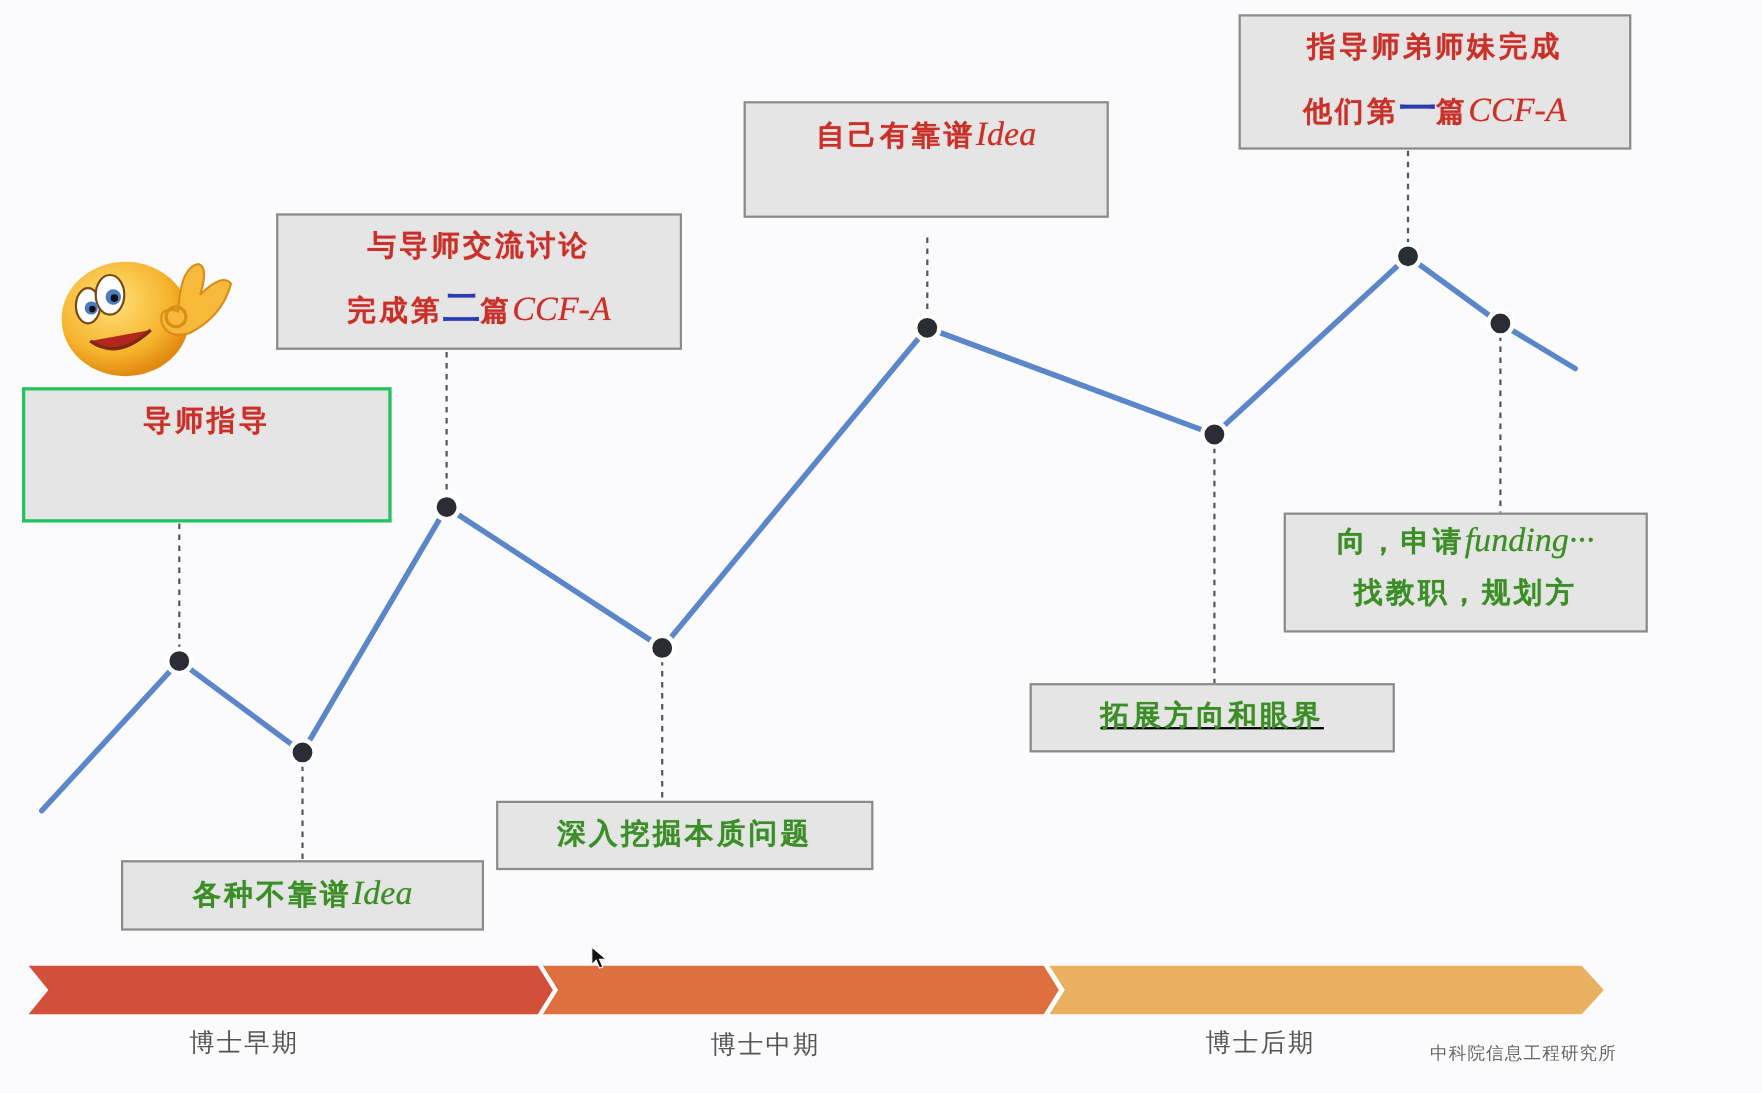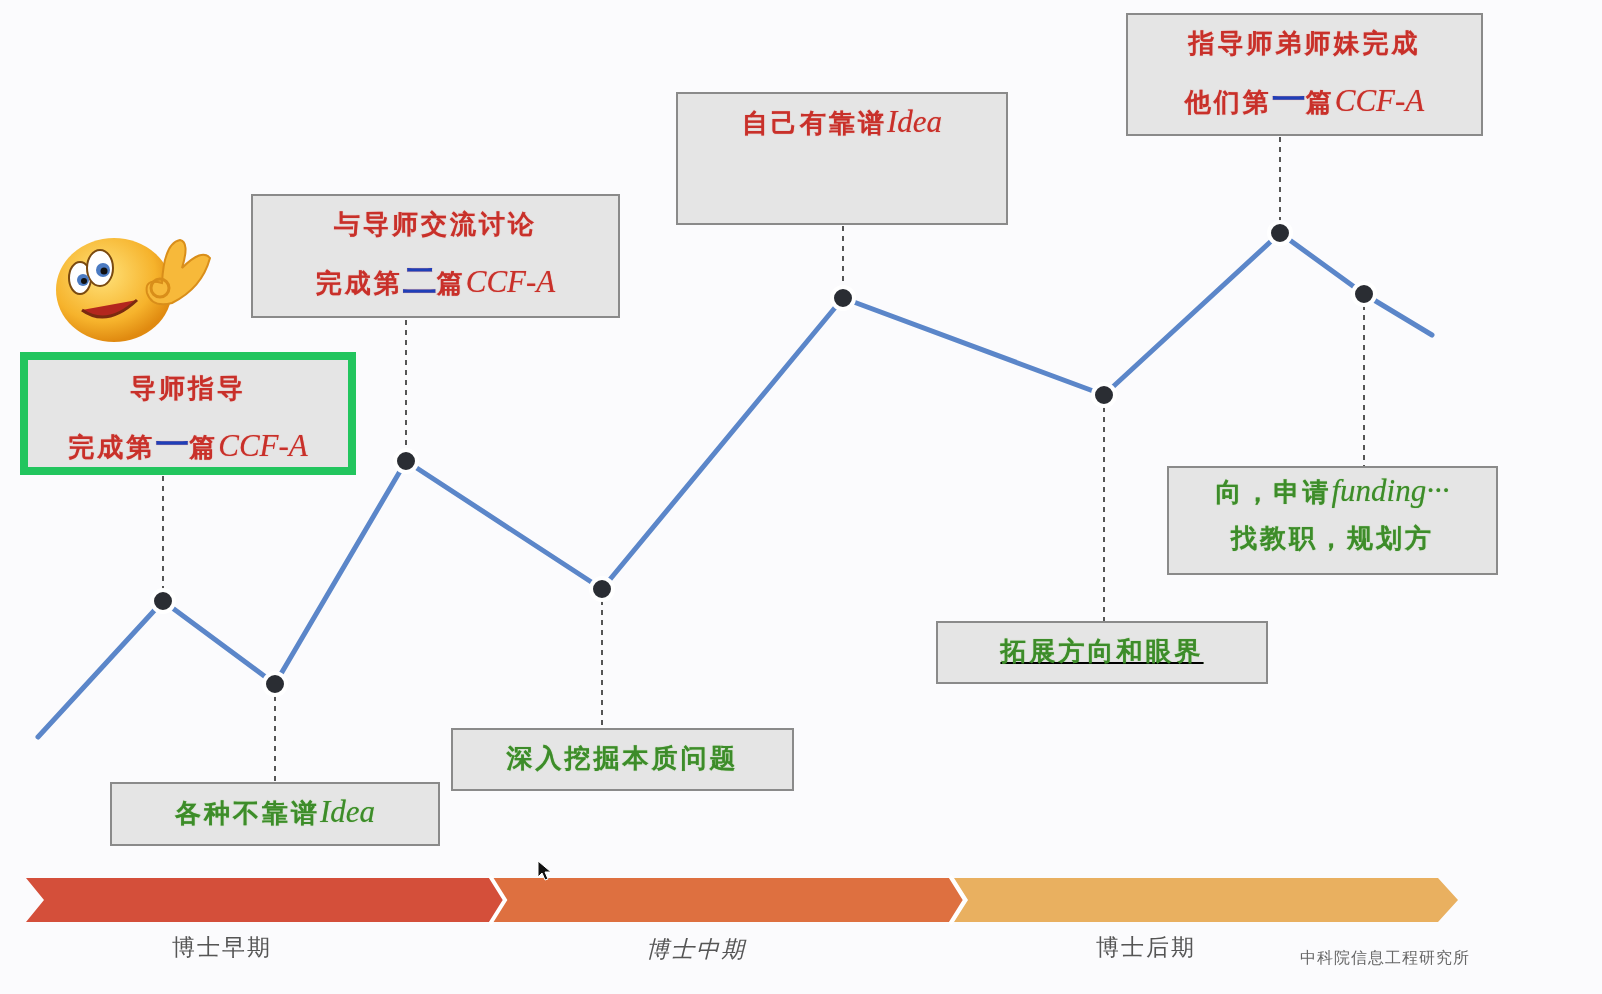--- a/index.html
+++ b/index.html
@@ -8,21 +8,21 @@
     background:#fbfbfd;
     font-family:"DejaVu Sans", sans-serif;
   }
   svg.lines { position:absolute; left:0; top:0; }
   .box {
     position:absolute; background:#e5e5e5; border:2px solid #8a8a8a;
     box-sizing:border-box; display:flex; flex-direction:column;
     align-items:center; text-align:center;
     font-weight:bold; letter-spacing:3px;
   }
-  .box.gold { border:8px solid #22c55e; }
+  .box.gold { border:3px solid #22c55e; }
   .box .line { display:block; line-height:56px; white-space:nowrap; }
   .red { color:#c8302a; font-size:26px; text-shadow:0 0 1px #e07a70; }
   .green { color:#3d8c2a; font-size:26px; text-shadow:0 0 1px #7bbf60; }
   .num { color:#1f3fb8; font-size:34px; font-weight:bold; letter-spacing:0; }
   .latin { font-family:"Liberation Serif", serif; font-style:italic; font-weight:normal; letter-spacing:0; font-size:31px; }
   .phase-label {
     position:absolute; font-size:23px; color:#555555; letter-spacing:2px;
     font-family:"DejaVu Sans", sans-serif;
   }
   .watermark {
@@ -89,43 +89,40 @@
   <circle cx="51" cy="42" r="7" fill="#4b7bc2"></circle>
   <circle cx="32" cy="53" r="3" fill="#111"></circle>
   <circle cx="52" cy="43" r="3.5" fill="#111"></circle>
   <path d="M30 82 Q55 100 85 72" stroke="#7a2a10" stroke-width="3" fill="#b3261e"></path>
   <path d="M110 55 Q112 15 128 12 Q138 14 130 40 Q150 20 158 30 Q150 60 120 75 Q100 80 95 65 Q92 50 110 55 Z" fill="#f7b93a" stroke="#d98e1a" stroke-width="2"></path>
   <circle cx="108" cy="60" r="9" fill="none" stroke="#d98e1a" stroke-width="3"></circle>
 </svg>
 
 <div class="box gold" style="left:20px; top:352px; width:336px; height:123px;">
   <span class="line red">导师指导</span>
-  <span class="line red">
-    <span>完成第</span><span class="num">一</span><span>篇</span><span class="latin">CCF-A</span>
-  </span>
 </div>
 
 <div class="box" style="left:110px; top:782px; width:330px; height:64px;">
   <span class="line green">
     <span>各种不靠谱</span><span class="latin">Idea</span>
   </span>
 </div>
 
 <div class="box" style="left:251px; top:194px; width:369px; height:124px;">
   <span class="line red">与导师交流讨论</span>
   <span class="line red">
     <span>完成第</span><span class="num">二</span><span>篇</span><span class="latin">CCF-A</span>
   </span>
 </div>
 
 <div class="box" style="left:451px; top:728px; width:343px; height:63px;">
   <span class="line green">深入挖掘本质问题</span>
 </div>
 
-<div class="box" style="left:676px; top:92px; width:332px; height:133px;">
+<div class="box" style="left:676px; top:92px; width:332px; height:106px;">
   <span class="line red">
     <span>自己有靠谱</span><span class="latin">Idea</span>
   </span>
 </div>
 
 <div class="box" style="left:936px; top:621px; width:332px; height:63px;text-decoration:underline;">
   <span class="line green">拓展方向和眼界</span>
 </div>
 
 <div class="box" style="left:1126px; top:13px; width:357px; height:123px;">
@@ -136,20 +133,20 @@
 </div>
 
 <div class="box" style="left:1167px; top:466px; width:331px; height:109px;">
   <span class="line green" style="line-height:46px;">
     <span>向，申请</span><span class="latin">funding···</span>
   </span>
   <span class="line green" style="line-height:46px;">找教职，规划方</span>
 </div>
 
 <div class="phase-label" style="left:172px; top:932px;">博士早期</div>
-<div class="phase-label" style="left:646px; top:934px;font-style:italic;">博士中期</div>
+<div class="phase-label" style="left:646px; top:934px;">博士中期</div>
 <div class="phase-label" style="left:1096px; top:932px;">博士后期</div>
 
 <div class="watermark" style="left:1300px; top:948px;">中科院信息工程研究所</div>
 
 <svg class="cursor" width="16" height="22" viewBox="0 0 16 22">
   <path d="M1 1 L1 17 L5 13 L8 20 L11 19 L8 12 L14 12 Z" fill="#111" stroke="#fff" stroke-width="1"></path>
 </svg>
 
 </body></html>

